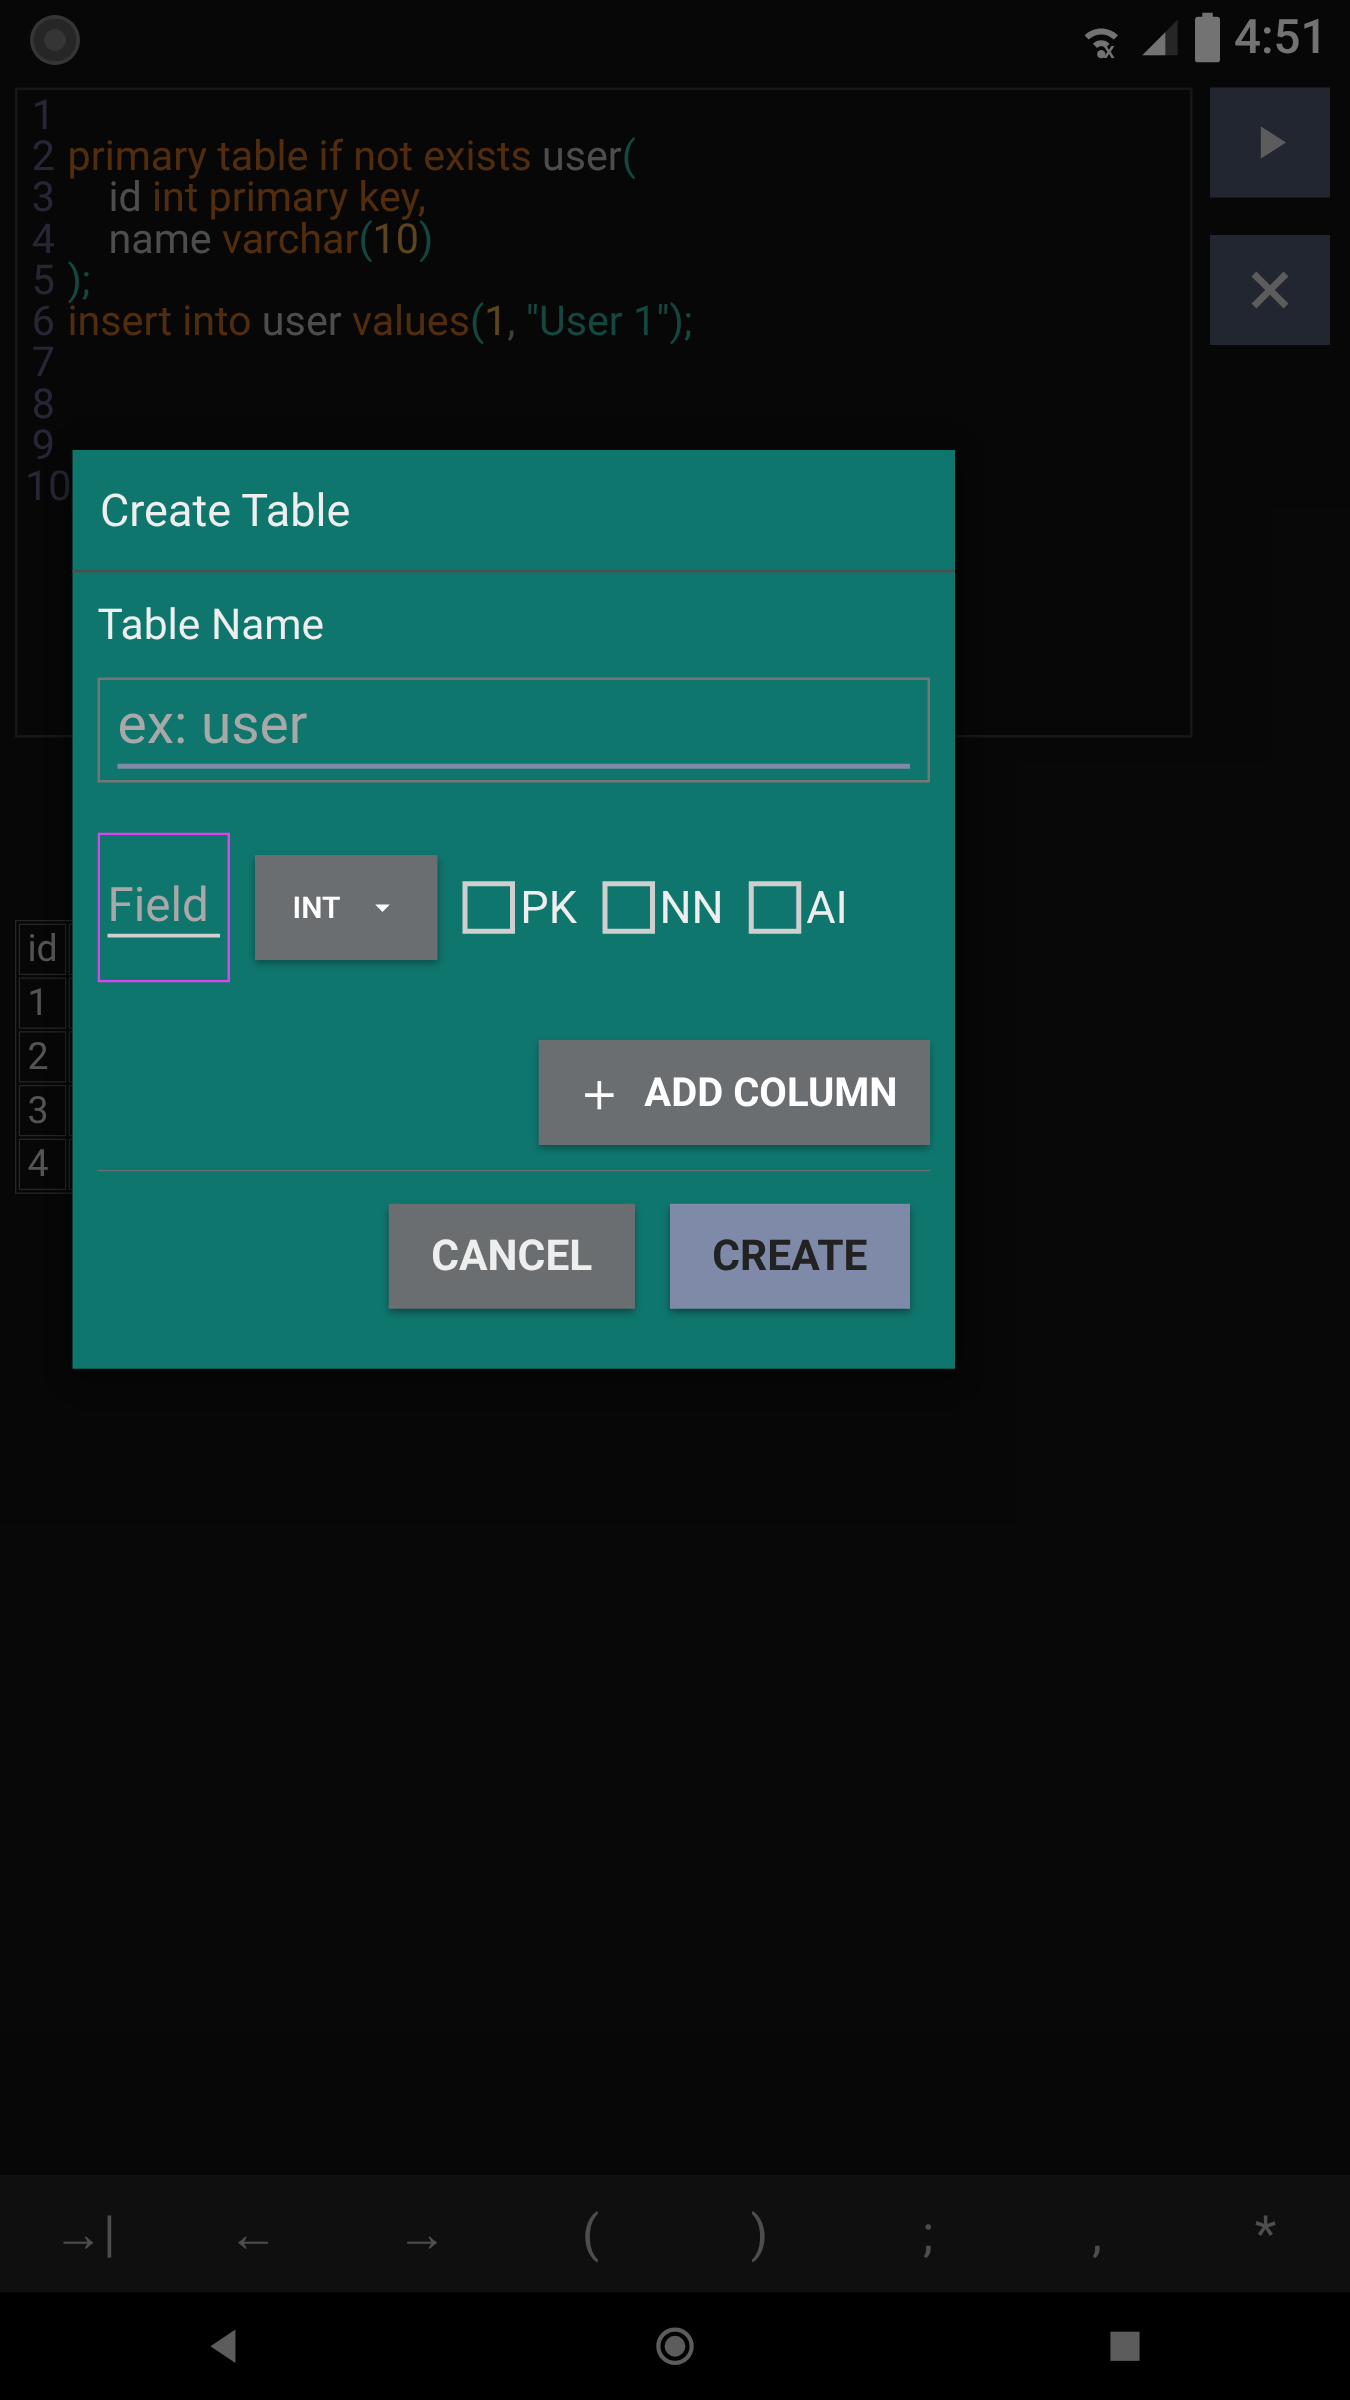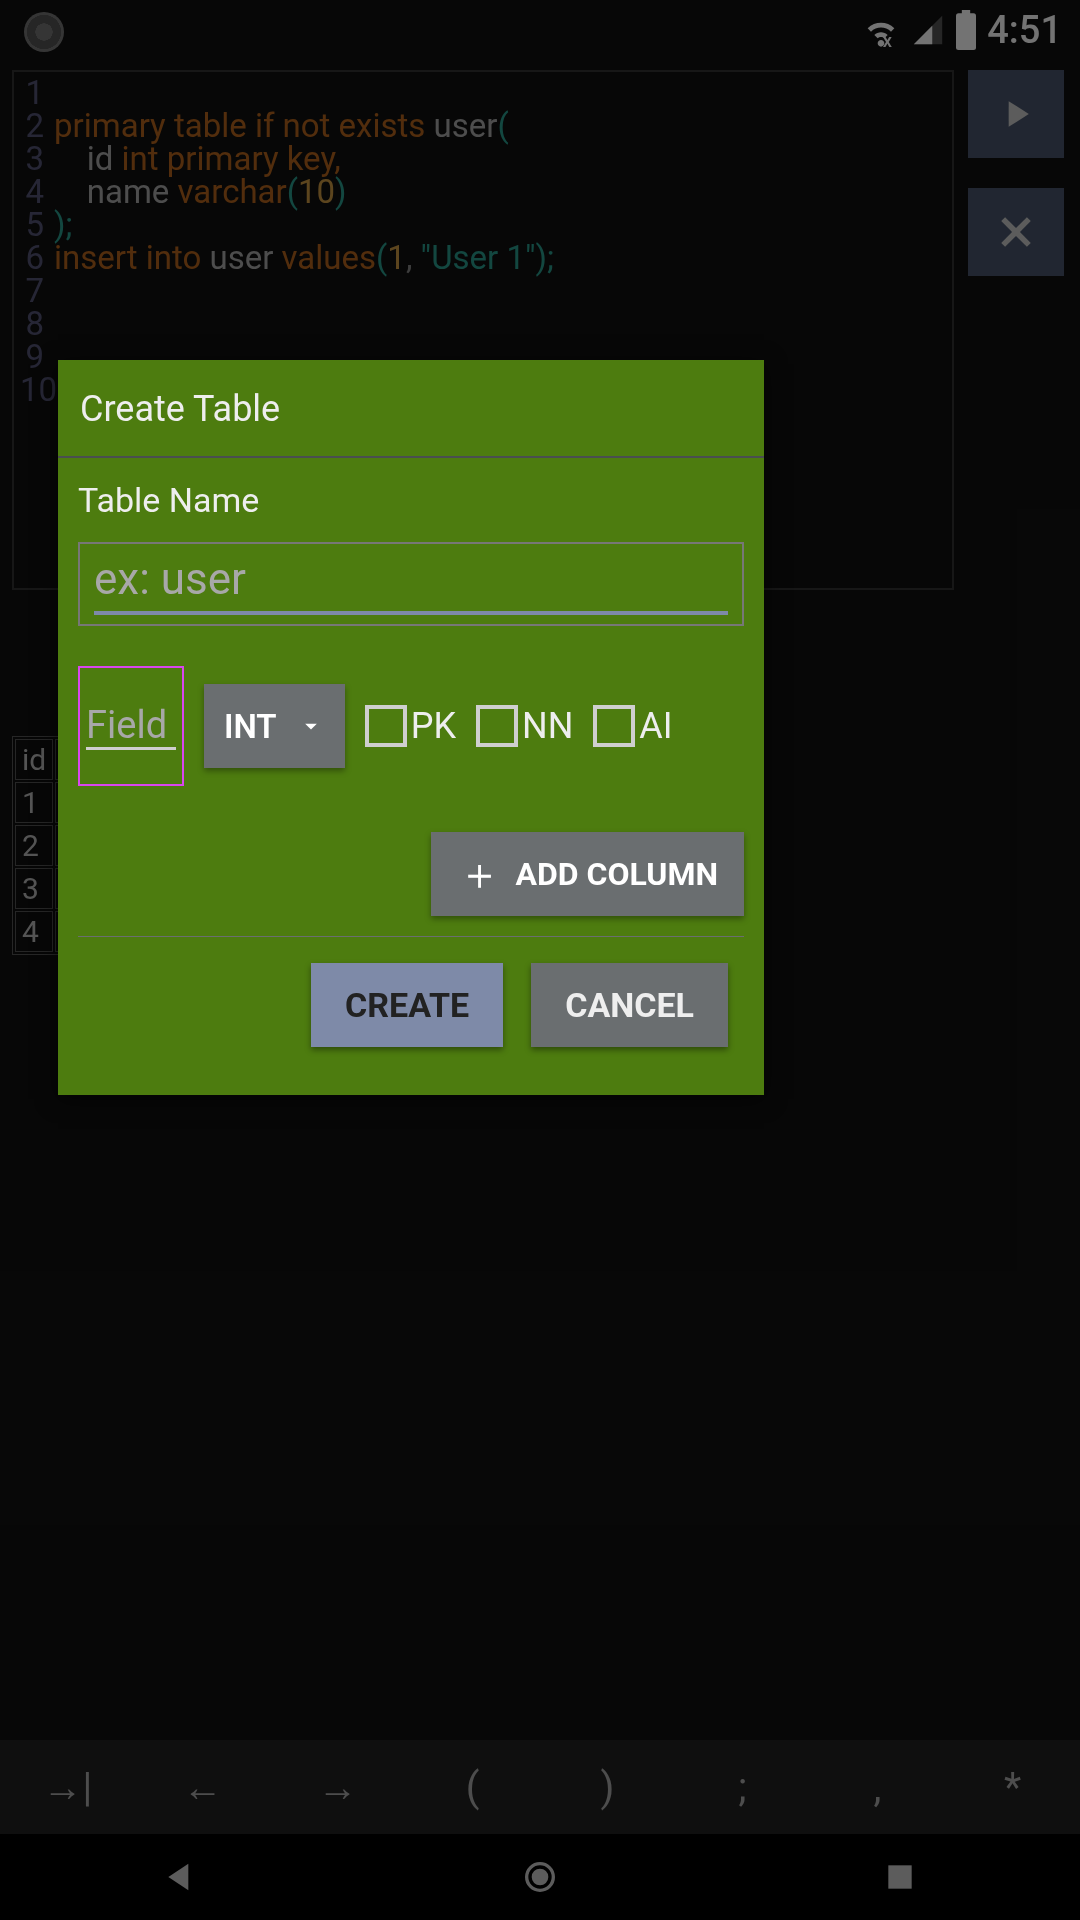--- a/index.html
+++ b/index.html
@@ -49,33 +49,33 @@
   .keyrow .key { width:90px; text-align:center; }
 
   
   .navbar { position:absolute; bottom:0; left:0; right:0; height:86px; background:#000; display:flex; align-items:center; justify-content:space-around; }
   .navbar svg { width:40px; height:40px; fill:#ccc; }
 
   
   .dim { position:absolute; inset:0; background:rgba(0,0,0,0.55); }
 
   
-  .dialog { position:absolute; left:58px; top:360px; width:706px; background:#4d7c0f; color:#eee; box-shadow:0 4px 20px rgba(0,0,0,.6); }
+  .dialog { position:absolute; left:58px; top:360px; width:706px; background:#0f766e; color:#eee; box-shadow:0 4px 20px rgba(0,0,0,.6); }
   .dialog-header { padding:28px 22px 26px; font-size:36px; color:#eee; border-bottom: 2px solid #4a4e50; }
   .dialog-body { padding: 22px 20px; }
   .label { font-size:34px; color:#eee; margin-bottom:22px; }
   .text-input { width:100%; height:84px; border:2px solid #777; background:transparent; padding:0 14px; display:flex; align-items:center; }
   .text-input input { width:100%; background:transparent; border:none; outline:none; color:#eee; font-size:44px; border-bottom:4px solid #7e8aa8; padding-bottom:6px; }
   .text-input input::placeholder { color:#a8a8a8; }
 
   .col-row { display:flex; align-items:center; gap:20px; margin-top:40px; overflow:hidden; }
   .field-box { width:106px; height:120px; border:2px solid #d946ef; display:flex; align-items:center; justify-content:center; }
   .field-box input { width:90px; background:transparent; border:none; outline:none; color:#eee; font-size:38px; border-bottom:3px solid #cfcfcf; text-align:left; }
   .field-box input::placeholder { color:#a8a8a8; }
-  .type-select { height:84px; background:#6a6e70; display:flex; align-items:center; gap:20px; padding:0 20px; color:#fff; font-size:33px; font-weight:600; box-shadow:0 3px 6px rgba(0,0,0,.35); }
+  .type-select { height:84px; background:#6a6e70; display:flex; align-items:center; gap:20px; padding:0 30px; color:#fff; font-size:24px; font-weight:600; box-shadow:0 3px 6px rgba(0,0,0,.35); }
   .checkbox-group { display:flex; align-items:flex-end; gap:4px; }
   .cb { width:42px; height:42px; border:4px solid #cfcfcf; }
   .cb-label { font-size:36px; color:#eee; }
 
   .add-col-row { display:flex; justify-content:flex-end; margin-top:46px; padding-bottom:20px; border-bottom: 1.5px solid #6a6e70; }
   .add-col-btn { height:84px; background:#6a6e70; display:flex; align-items:center; gap:14px; padding:0 26px; color:#fff; font-size:32px; font-weight:700; box-shadow:0 3px 6px rgba(0,0,0,.35); }
   .plus { font-size:44px; font-weight:400; line-height:0; }
 
   .dialog-actions { display:flex; justify-content:flex-end; gap:28px; padding:26px 16px 26px; }
   .btn { height:84px; padding:0 34px; display:flex; align-items:center; font-size:34px; font-weight:700; box-shadow:0 3px 6px rgba(0,0,0,.4); }
@@ -228,23 +228,23 @@
       </div>
 
       <div class="add-col-row">
         <div class="add-col-btn">
           <span class="plus">＋</span>
           <span>ADD COLUMN</span>
         </div>
       </div>
 
       <div class="dialog-actions">
+        <div class="btn btn-cancel">
+          <span>CANCEL</span>
+        </div>
         <div class="btn btn-create">
           <span>CREATE</span>
         </div>
-        <div class="btn btn-cancel">
-          <span>CANCEL</span>
-        </div>
       </div>
     </div>
   </div>
 
 </div>
 
 </body></html>

